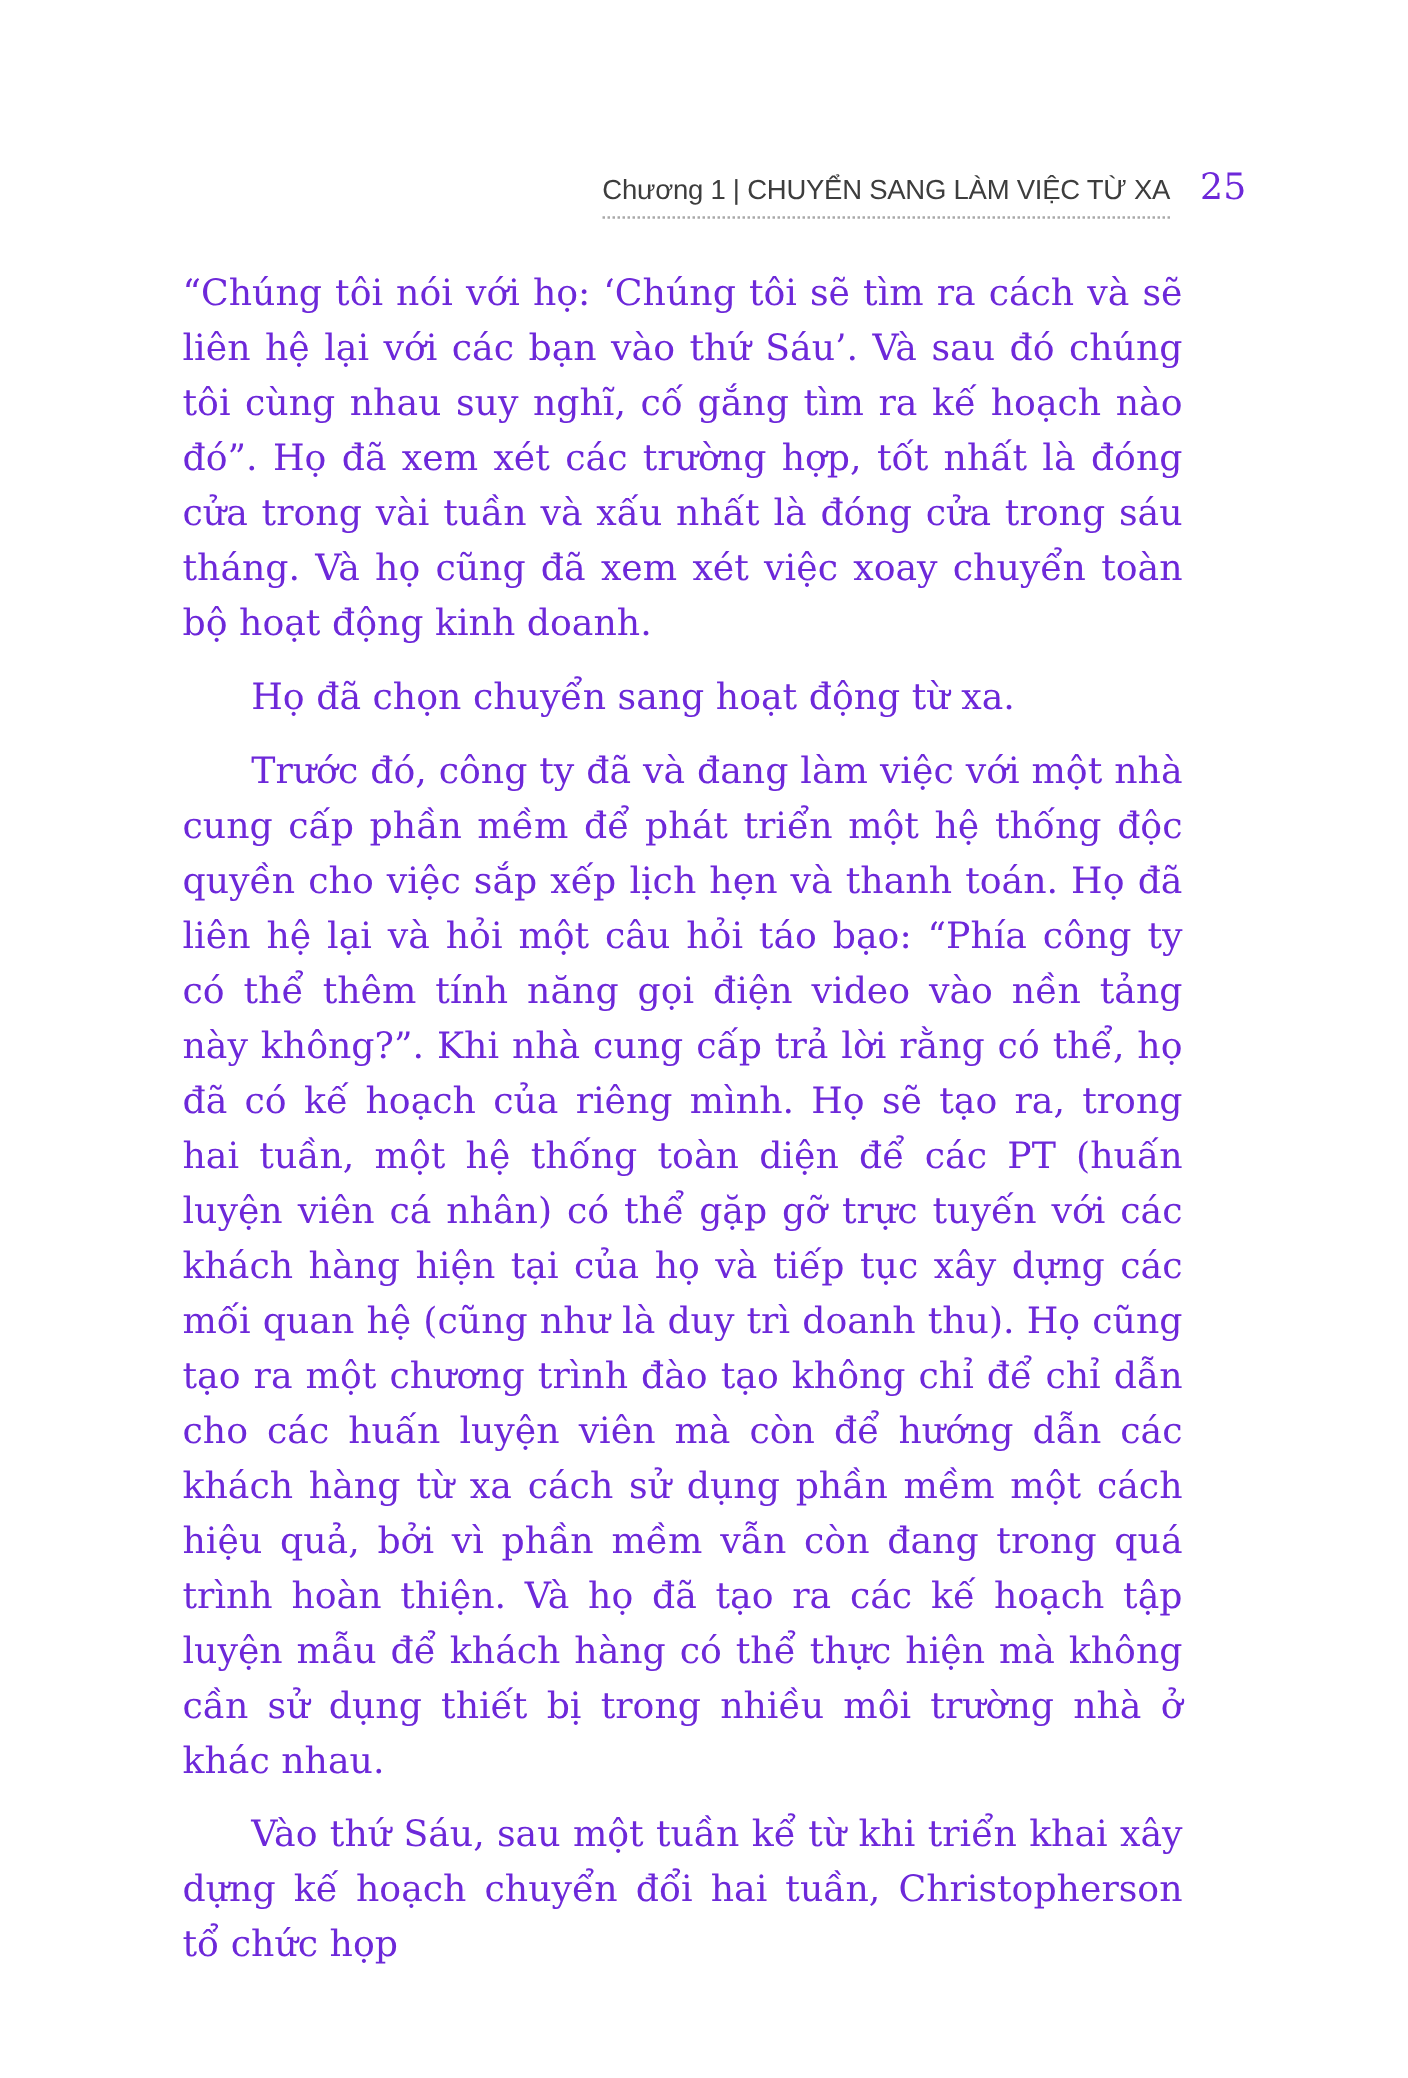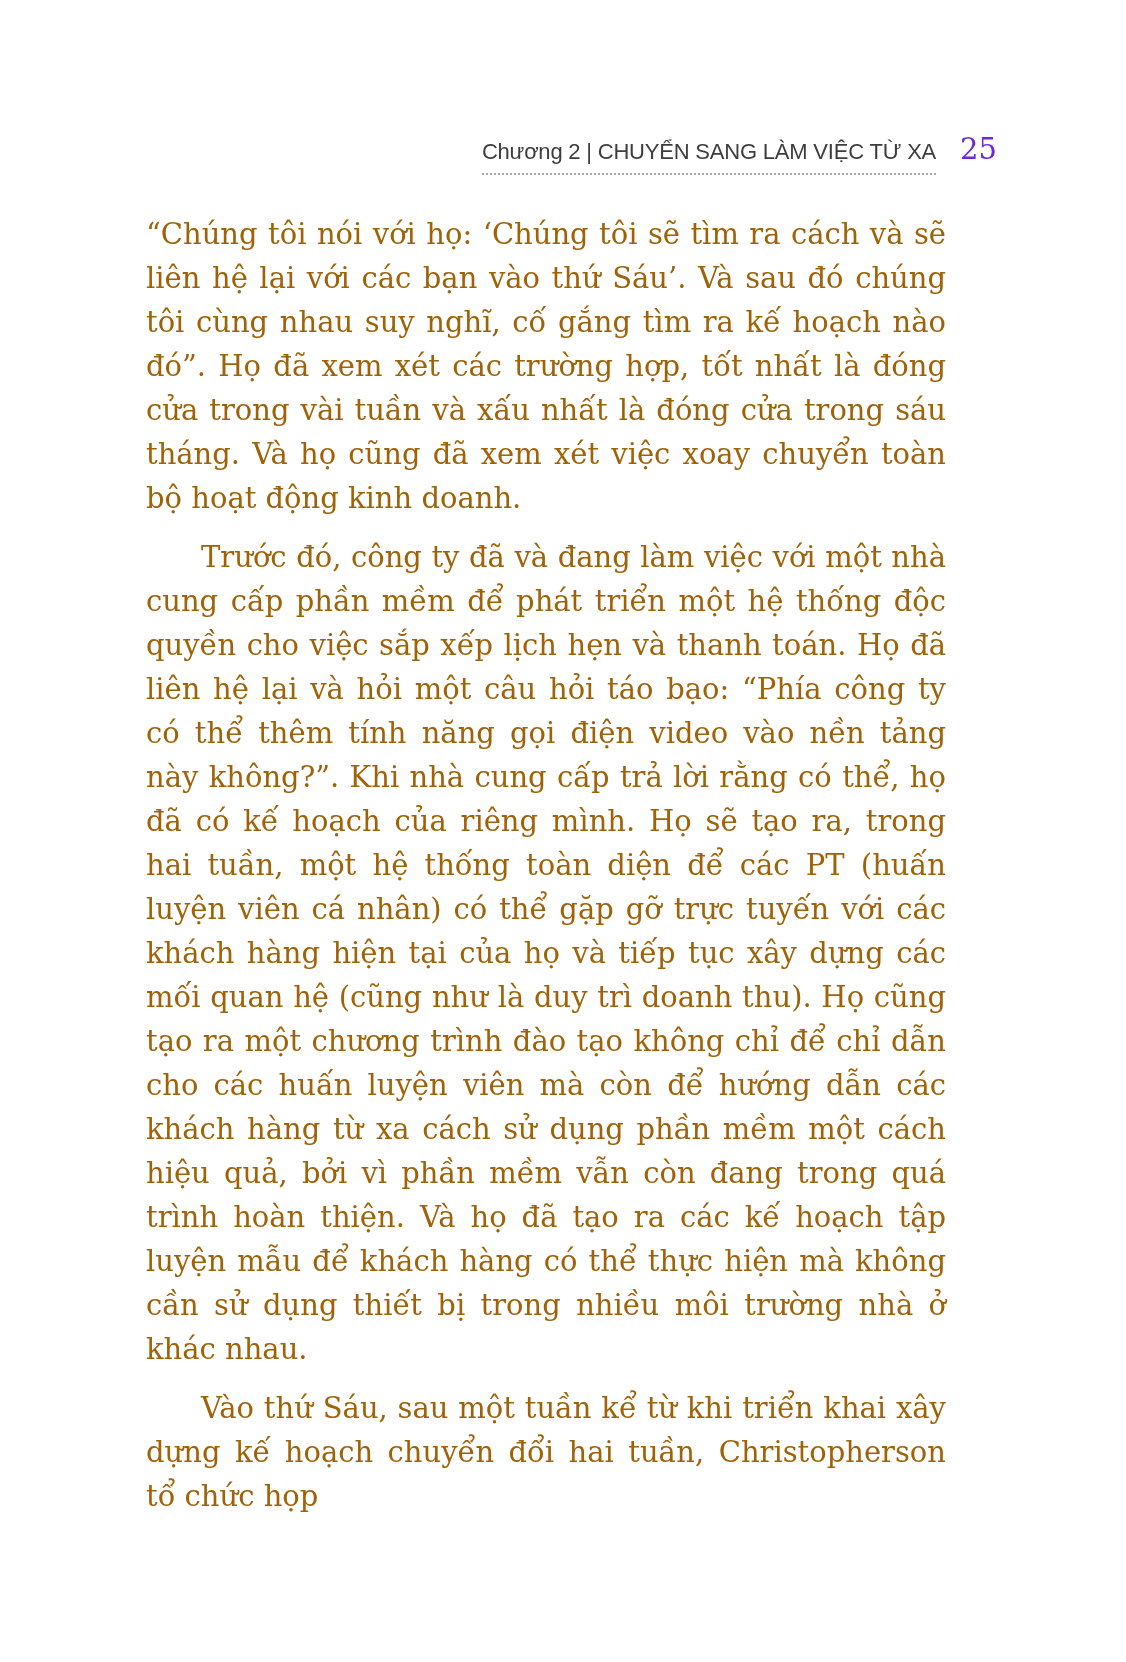--- a/index.html
+++ b/index.html
@@ -39,42 +39,43 @@
   }
   
   .content {
     position: absolute;
     top: 212px;
     left: 146px;
     width: 800px;
     font-family: "DejaVu Serif", "Liberation Serif", serif;
     font-size: 29px;
     line-height: 44px;
-    color: #a16207;
+    color: #6d28d9;
     text-align: justify;
   }
   .content p {
     margin: 0 0 15px 0;
   }
   .content p.indent {
     text-indent: 55px;
   }
   .content p.no-indent {
     text-indent: 0;
   }
 </style>
 </head>
 <body>
 
 <div class="page">
 
   <div class="running-header">
-    <span class="running-title">Chương 2 | CHUYỂN SANG LÀM VIỆC TỪ XA</span>
+    <span class="running-title">Chương 1 | CHUYỂN SANG LÀM VIỆC TỪ XA</span>
     <span class="page-number">25</span>
   </div>
 
   <div class="content">
     <p class="no-indent">“Chúng tôi nói với họ: ‘Chúng tôi sẽ tìm ra cách và sẽ liên hệ lại với các bạn vào thứ Sáu’. Và sau đó chúng tôi cùng nhau suy nghĩ, cố gắng tìm ra kế hoạch nào đó”. Họ đã xem xét các trường hợp, tốt nhất là đóng cửa trong vài tuần và xấu nhất là đóng cửa trong sáu tháng. Và họ cũng đã xem xét việc xoay chuyển toàn bộ hoạt động kinh doanh.</p>
+    <p class="indent">Họ đã chọn chuyển sang hoạt động từ xa.</p>
     <p class="indent">Trước đó, công ty đã và đang làm việc với một nhà cung cấp phần mềm để phát triển một hệ thống độc quyền cho việc sắp xếp lịch hẹn và thanh toán. Họ đã liên hệ lại và hỏi một câu hỏi táo bạo: “Phía công ty có thể thêm tính năng gọi điện video vào nền tảng này không?”. Khi nhà cung cấp trả lời rằng có thể, họ đã có kế hoạch của riêng mình. Họ sẽ tạo ra, trong hai tuần, một hệ thống toàn diện để các PT (huấn luyện viên cá nhân) có thể gặp gỡ trực tuyến với các khách hàng hiện tại của họ và tiếp tục xây dựng các mối quan hệ (cũng như là duy trì doanh thu). Họ cũng tạo ra một chương trình đào tạo không chỉ để chỉ dẫn cho các huấn luyện viên mà còn để hướng dẫn các khách hàng từ xa cách sử dụng phần mềm một cách hiệu quả, bởi vì phần mềm vẫn còn đang trong quá trình hoàn thiện. Và họ đã tạo ra các kế hoạch tập luyện mẫu để khách hàng có thể thực hiện mà không cần sử dụng thiết bị trong nhiều môi trường nhà ở khác nhau.</p>
     <p class="indent">Vào thứ Sáu, sau một tuần kể từ khi triển khai xây dựng kế hoạch chuyển đổi hai tuần, Christopherson tổ chức họp</p>
   </div>
 
 </div>
 
 </body></html>

